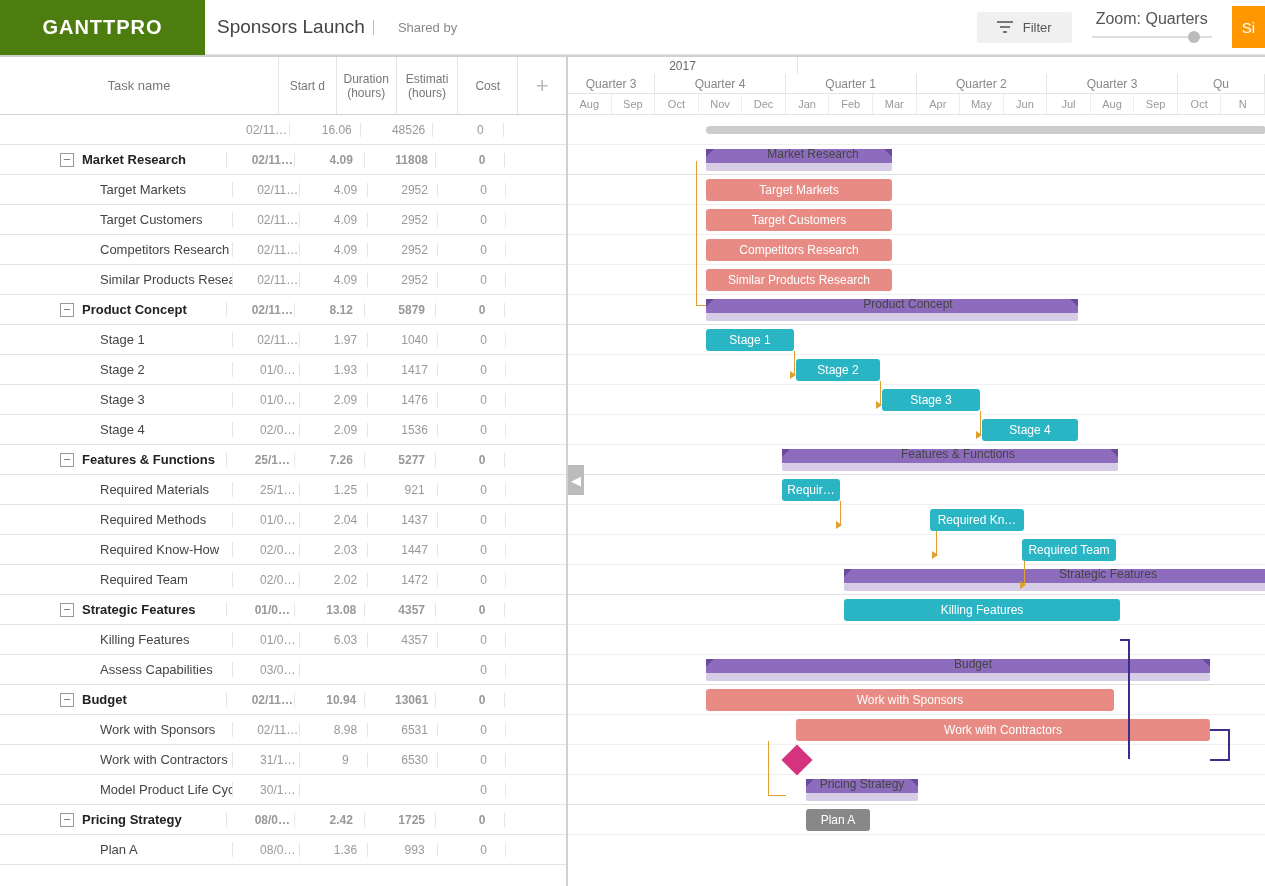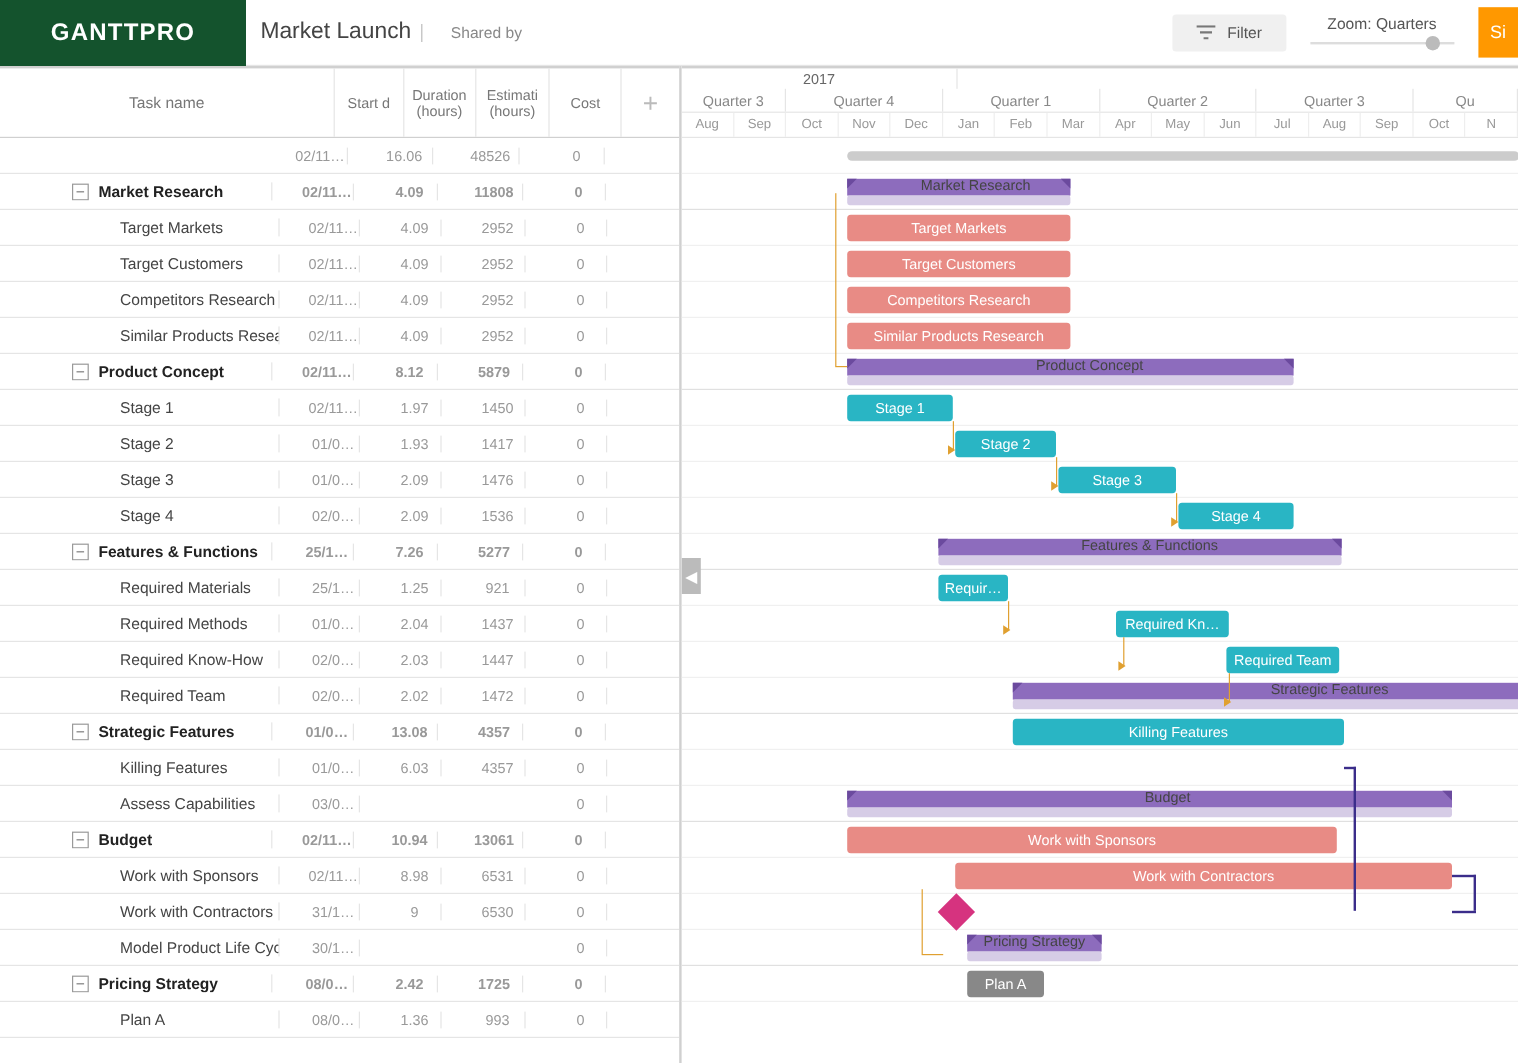--- a/index.html
+++ b/index.html
@@ -1,26 +1,26 @@
 <!DOCTYPE html>
 <html><head>
 <meta charset="utf-8">
 <style>
 * { box-sizing: border-box; margin: 0; padding: 0; }
 body { font-family: Arial, sans-serif; font-size: 13px; color: #555; overflow: hidden; width: 1265px; height: 886px; background: #fff; }
 
 .header { display: flex; align-items: center; height: 55px; background: #fff; border-bottom: 1px solid #e5e5e5; }
-.logo { display: flex; align-items: center; justify-content: center; background: #14532d; color: #fff; font-weight: 900; font-size: 20px; letter-spacing: 1px; height: 55px; width: 205px; font-family: Arial Black, sans-serif; }
+.logo { display: flex; align-items: center; justify-content: center; background: #4d7c0f; color: #fff; font-weight: 900; font-size: 20px; letter-spacing: 1px; height: 55px; width: 205px; font-family: Arial Black, sans-serif; }
 .title-block { display: flex; align-items: center; margin-left: 12px; }
 .title { font-size: 19px; color: #444; font-weight: 400; }
 .shared { font-size: 13px; color: #888; border-left: 1px solid #bbb; padding-left: 24px; margin-left: 8px; }
 .header-spacer { flex: 1; }
 .filter-btn { display: flex; align-items: center; background: #f0f0f0; padding: 8px 20px; border-radius: 3px; margin-right: 20px; cursor: pointer; color: #555; }
 .filter-btn svg { margin-right: 10px; }
-.zoom { display: flex; flex-direction: column; align-items: center; margin-right: 20px; font-size: 13px; color: #555; }
+.zoom { display: flex; flex-direction: column; align-items: center; margin-right: 20px; font-size: 16px; color: #555; }
 .zoom-slider { position: relative; width: 120px; height: 14px; margin-top: 2px; }
 .zoom-track { position: absolute; top: 6px; left: 0; right: 0; height: 2px; background: #ddd; }
 .zoom-thumb { position: absolute; top: 1px; left: 96px; width: 12px; height: 12px; border-radius: 50%; background: #bbb; }
 .signup { background: #ff9800; color: #fff; display: flex; align-items: center; padding: 0 10px; height: 42px; font-size: 15px; overflow: hidden; }
 
 .content { display: flex; height: calc(886px - 55px); }
 .grid { width: 568px; border-right: 2px solid #d0d0d0; display: flex; flex-direction: column; }
 .chart { flex: 1; overflow: hidden; position: relative; }
 
 .grid-header { display: flex; height: 60px; border-top: 2px solid #d0d0d0; border-bottom: 1px solid #d0d0d0; }
@@ -80,21 +80,21 @@
 .arrow-r { position: absolute; width: 0; height: 0; border-top: 4px solid transparent; border-bottom: 4px solid transparent; border-left: 6px solid #e0a030; }
 .link-hb { position: absolute; border-top: 2px solid #3b2d8a; }
 .link-vb { position: absolute; border-left: 2px solid #3b2d8a; }
 </style>
 </head>
 <body>
 
 <div class="header">
   <div class="logo">GANTTPRO</div>
   <div class="title-block">
-    <div class="title">Market Launch</div>
+    <div class="title">Sponsors Launch</div>
     <div class="shared">Shared by</div>
   </div>
   <div class="header-spacer"></div>
   <div class="filter-btn">
     <svg width="16" height="12" viewBox="0 0 16 12">
         <path d="M0 1 h16 M3 6 h10 M6 11 h4" stroke="#777" stroke-width="2" fill="none"></path>
       </svg>
     <span>Filter</span>
   </div>
   <div class="zoom">
@@ -197,21 +197,21 @@
           <div class="cell c-est">5879</div>
           <div class="cell c-cost">0</div>
           <div class="cell c-add"></div>
         </div>
         <div class="row">
           <div class="cell-name indent3">
             <span>Stage 1</span>
           </div>
           <div class="cell c-start">02/11…</div>
           <div class="cell c-dur">1.97</div>
-          <div class="cell c-est">1450</div>
+          <div class="cell c-est">1040</div>
           <div class="cell c-cost">0</div>
           <div class="cell c-add"></div>
         </div>
         <div class="row">
           <div class="cell-name indent3">
             <span>Stage 2</span>
           </div>
           <div class="cell c-start">01/0…</div>
           <div class="cell c-dur">1.93</div>
           <div class="cell c-est">1417</div>

